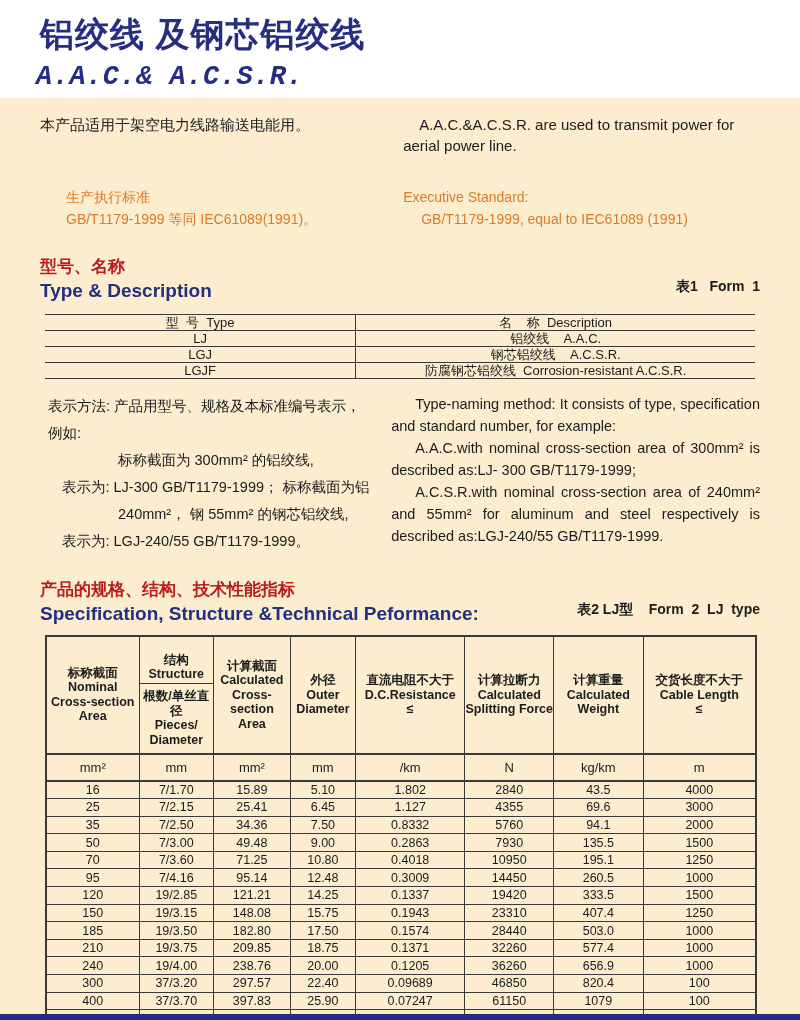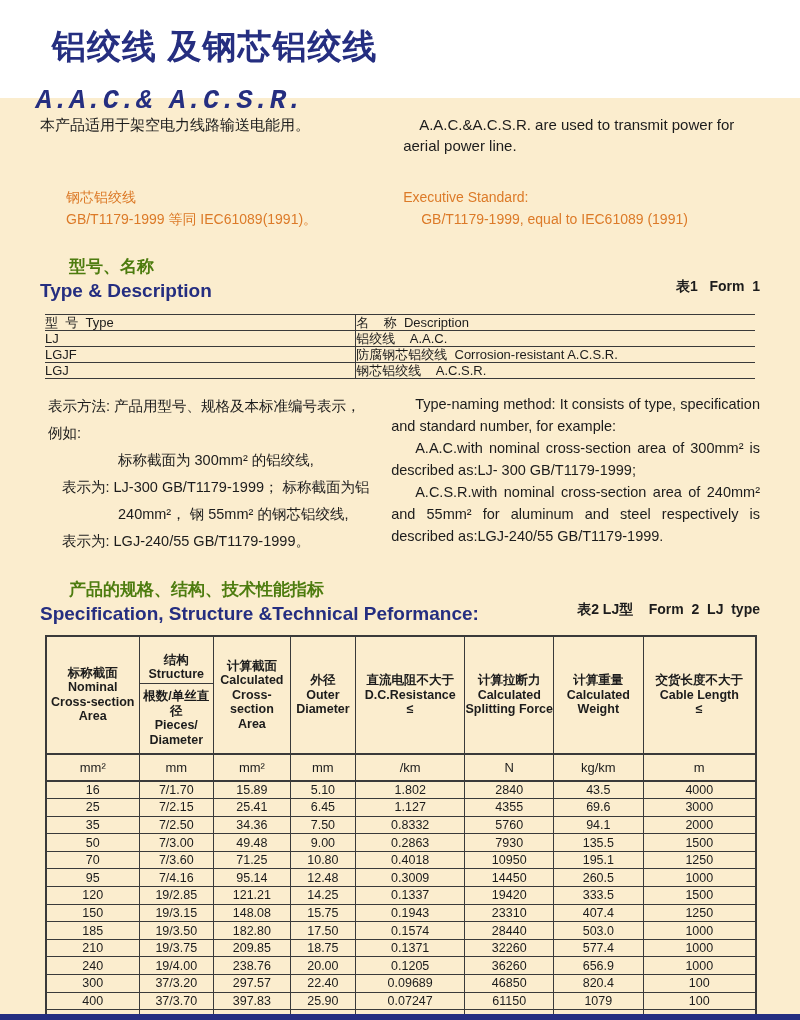--- a/index.html
+++ b/index.html
@@ -1,38 +1,38 @@
 <!DOCTYPE html>
 <html><head>
 <meta charset="utf-8">
 <style>
   html,body{margin:0;padding:0;}
   body{font-family:"Liberation Sans","DejaVu Sans",sans-serif;color:#1c1c1c;}
   .page{position:relative;width:800px;height:1020px;background:#ffffff;overflow:hidden;}
   .hdr{background:#ffffff;padding:8px 0 0 36px;height:90px;}
-  .title-zh{color:#252e80;font-size:34px;font-weight:bold;letter-spacing:1px;line-height:44px;margin:16px;}
+  .title-zh{color:#252e80;font-size:34px;font-weight:bold;letter-spacing:1px;line-height:44px;margin:4px;}
   .title-en{color:#252e80;font-size:27px;font-weight:bold;font-style:italic;line-height:34px;margin:2px 0 0 0;letter-spacing:0.5px;font-family:Liberation Mono, monospace;}
   .content{background:#fbedce;height:916px;padding:0 40px;box-sizing:border-box;}
   .two-col{display:flex;}
   .two-col .lc{width:46%;box-sizing:border-box;}
   .two-col .rc{width:54%;box-sizing:border-box;padding-left:32px;}
   .intro{padding-top:16px;font-size:15px;line-height:21px;}
   .intro .rc{font-size:15px;}
   .intro .rc .p{text-indent:16px;}
   .std{margin-top:30px;color:#dc7a28;font-size:14px;line-height:22px;}
   .std .lc{padding-left:26px;}
   .std .ind{padding-left:18px;}
   .sec-head{margin-top:26px;}
-  .sec-zh{color:#4d7c0f;font-size:17px;font-weight:bold;line-height:22px;margin-left:29px;}
+  .sec-zh{color:#b91c1c;font-size:17px;font-weight:bold;line-height:22px;}
   .sec-row{display:flex;justify-content:space-between;}
   .sec-en{color:#252e80;font-size:19px;font-weight:bold;line-height:26px;}
   .tbl-label{font-size:14px;font-weight:bold;color:#1c1c1c;white-space:pre;}
   table{border-collapse:collapse;}
   .t1{width:710px;margin:10px 0 0 5px;table-layout:fixed;}
-  .t1 td{border-bottom:1.5px solid #3a3a3a;text-align:left;font-size:13px;height:15px;padding:0;white-space:pre;line-height:15px;}
+  .t1 td{border-bottom:1.5px solid #3a3a3a;text-align:center;font-size:13px;height:15px;padding:0;white-space:pre;line-height:15px;}
   .t1 tr:first-child td{border-top:1.5px solid #3a3a3a;}
   .t1 td:first-child{border-right:1px solid #3a3a3a;width:43.7%;}
   .naming{margin-top:14px;font-size:14.5px;}
   .naming .lc{line-height:27px;}
   .naming .rc{line-height:22px;text-align:justify;padding-left:20px;}
   .naming .rc .p{text-indent:24px;}
   .ln-a{padding-left:8px;}
   .ln-b{padding-left:78px;}
   .ln-c{padding-left:22px;}
   .t2{width:712px;margin:8px 0 0 5px;table-layout:fixed;border:2px solid #3a3a3a;}
@@ -59,21 +59,21 @@
 
     <div class="two-col intro">
       <div class="lc">本产品适用于架空电力线路输送电能用。</div>
       <div class="rc">
         <div class="p">A.A.C.&amp;A.C.S.R. are used to transmit power for aerial power line.</div>
       </div>
     </div>
 
     <div class="two-col std">
       <div class="lc">
-        <div>钢芯铝绞线</div>
+        <div>生产执行标准</div>
         <div>GB/T1179-1999 等同 IEC61089(1991)。</div>
       </div>
       <div class="rc">
         <div>Executive Standard:</div>
         <div class="ind">GB/T1179-1999, equal to IEC61089 (1991)</div>
       </div>
     </div>
 
     <div class="sec-head">
       <div class="sec-zh">型号、名称</div>
@@ -87,26 +87,26 @@
       <tbody>
         <tr>
           <td>型  号  Type</td>
           <td>名    称  Description</td>
         </tr>
       <tr>
             <td>LJ</td>
             <td>铝绞线    A.A.C.</td>
           </tr>
           <tr>
+            <td>LGJ</td>
+            <td>钢芯铝绞线    A.C.S.R.</td>
+          </tr>
+          <tr>
             <td>LGJF</td>
             <td>防腐钢芯铝绞线  Corrosion-resistant A.C.S.R.</td>
-          </tr>
-          <tr>
-            <td>LGJ</td>
-            <td>钢芯铝绞线    A.C.S.R.</td>
           </tr>
         </tbody>
     </table>
 
     <div class="two-col naming">
       <div class="lc">
         <div class="ln-a">表示方法: 产品用型号、规格及本标准编号表示，例如:</div>
         <div class="ln-b">标称截面为 300mm² 的铝绞线,</div>
         <div class="ln-c">表示为: LJ-300   GB/T1179-1999； 标称截面为铝</div>
         <div class="ln-b">240mm²， 钢 55mm² 的钢芯铝绞线,</div>

